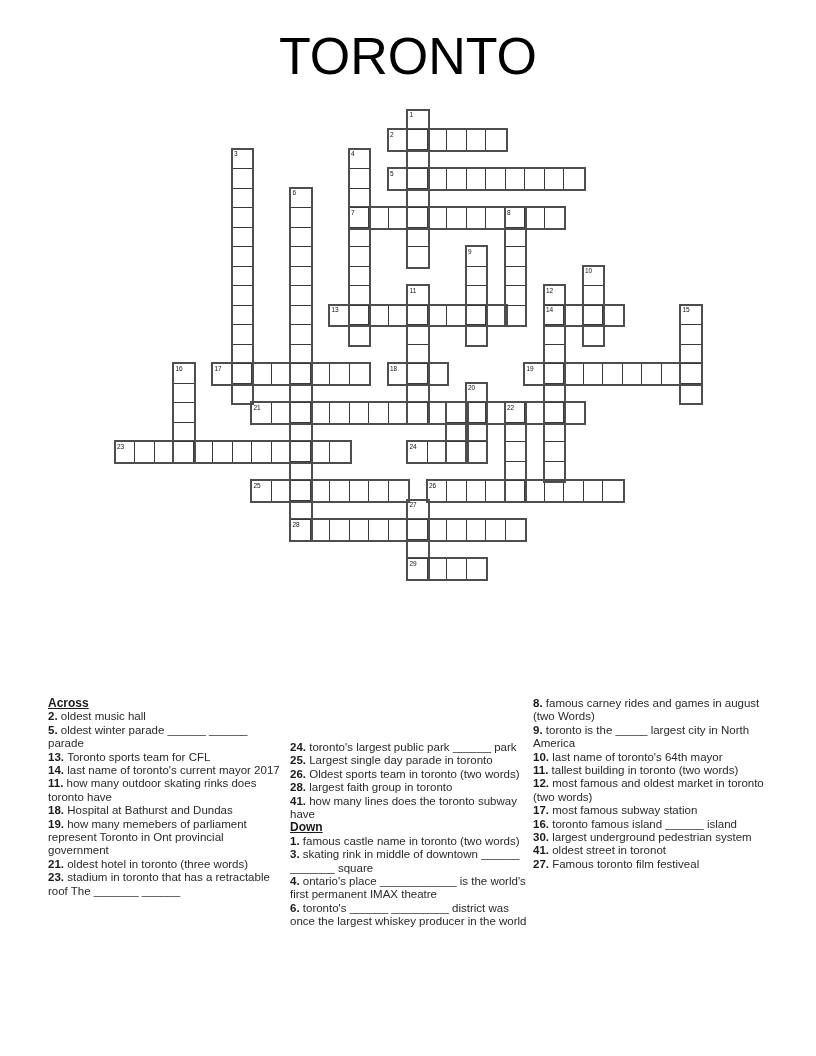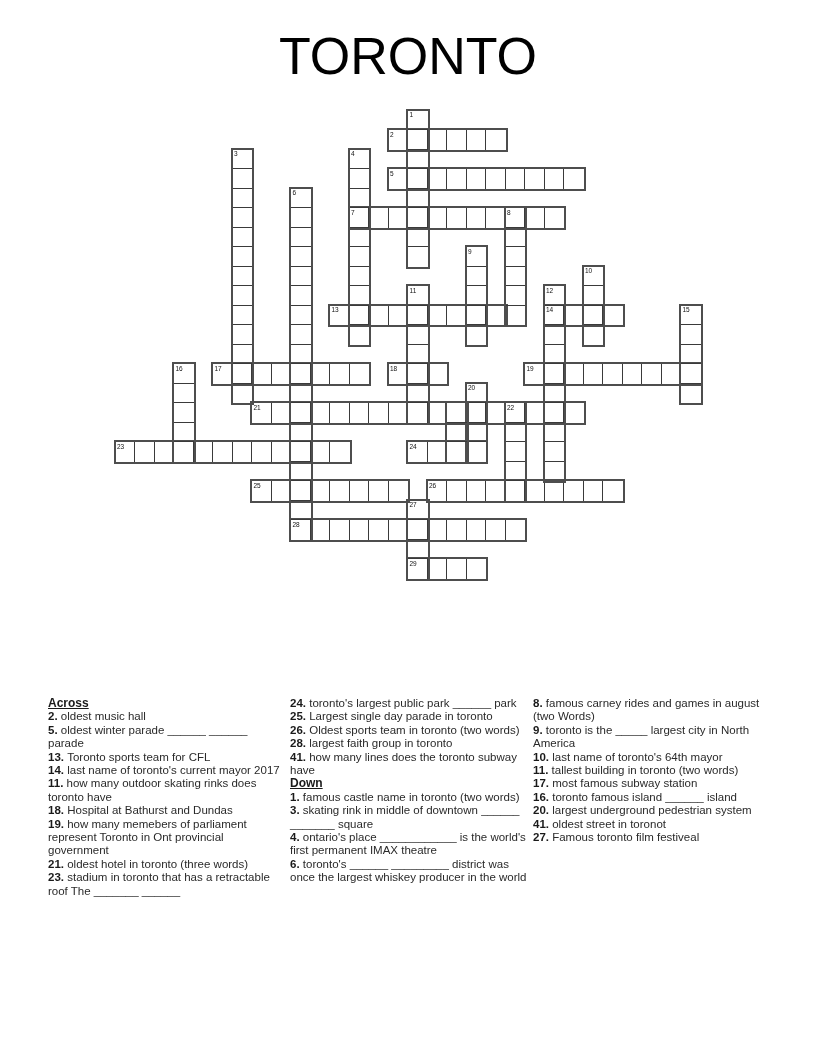--- a/index.html
+++ b/index.html
@@ -37,21 +37,21 @@
   }
   .clue-col{
     position:absolute;
     top:697px;
     width:232px;
     font-size:11.5px;
     line-height:13.4px;
     color:#2a2a2a;
   }
   #clue-col-1{left:48px;}
-  #clue-col-2{left:290px;width:238px;}
+  #clue-col-2{left:290px;width:238px;margin-top:44px;}
   #clue-col-3{left:533px;width:238px;}
   .clue-head{
     font-weight:bold;
     text-decoration:underline;
     font-size:12px;
     color:#1a1a1a;
   }
   .clue{margin:0;}
   .clue b{font-weight:bold;color:#1a1a1a;}
 </style>
@@ -378,18 +378,19 @@
     <div class="clue"><b>1. </b>famous castle name in toronto (two words)</div>
     <div class="clue"><b>3. </b>skating rink in middle of downtown ______ _______ square</div>
     <div class="clue"><b>4. </b>ontario's place ____________ is the world's first permanent IMAX theatre</div>
     <div class="clue"><b>6. </b>toronto's ______ _________ district was once the largest whiskey producer in the world</div>
   </div>
 <div class="clue-col" id="clue-col-3">
     <div class="clue"><b>8. </b>famous carney rides and games in august (two Words)</div>
     <div class="clue"><b>9. </b>toronto is the _____ largest city in North America</div>
     <div class="clue"><b>10. </b>last name of toronto's 64th mayor</div>
     <div class="clue"><b>11. </b>tallest building in toronto (two words)</div>
+    <div class="clue"><b>12. </b>most famous and oldest market in toronto (two words)</div>
     <div class="clue"><b>17. </b>most famous subway station</div>
     <div class="clue"><b>16. </b>toronto famous island ______ island</div>
-    <div class="clue"><b>20. </b>largest underground pedestrian system</div>
+    <div class="clue"><b>30. </b>largest underground pedestrian system</div>
     <div class="clue"><b>41. </b>oldest street in toronot</div>
     <div class="clue"><b>27. </b>Famous toronto film festiveal</div>
   </div>
 
 </body></html>

